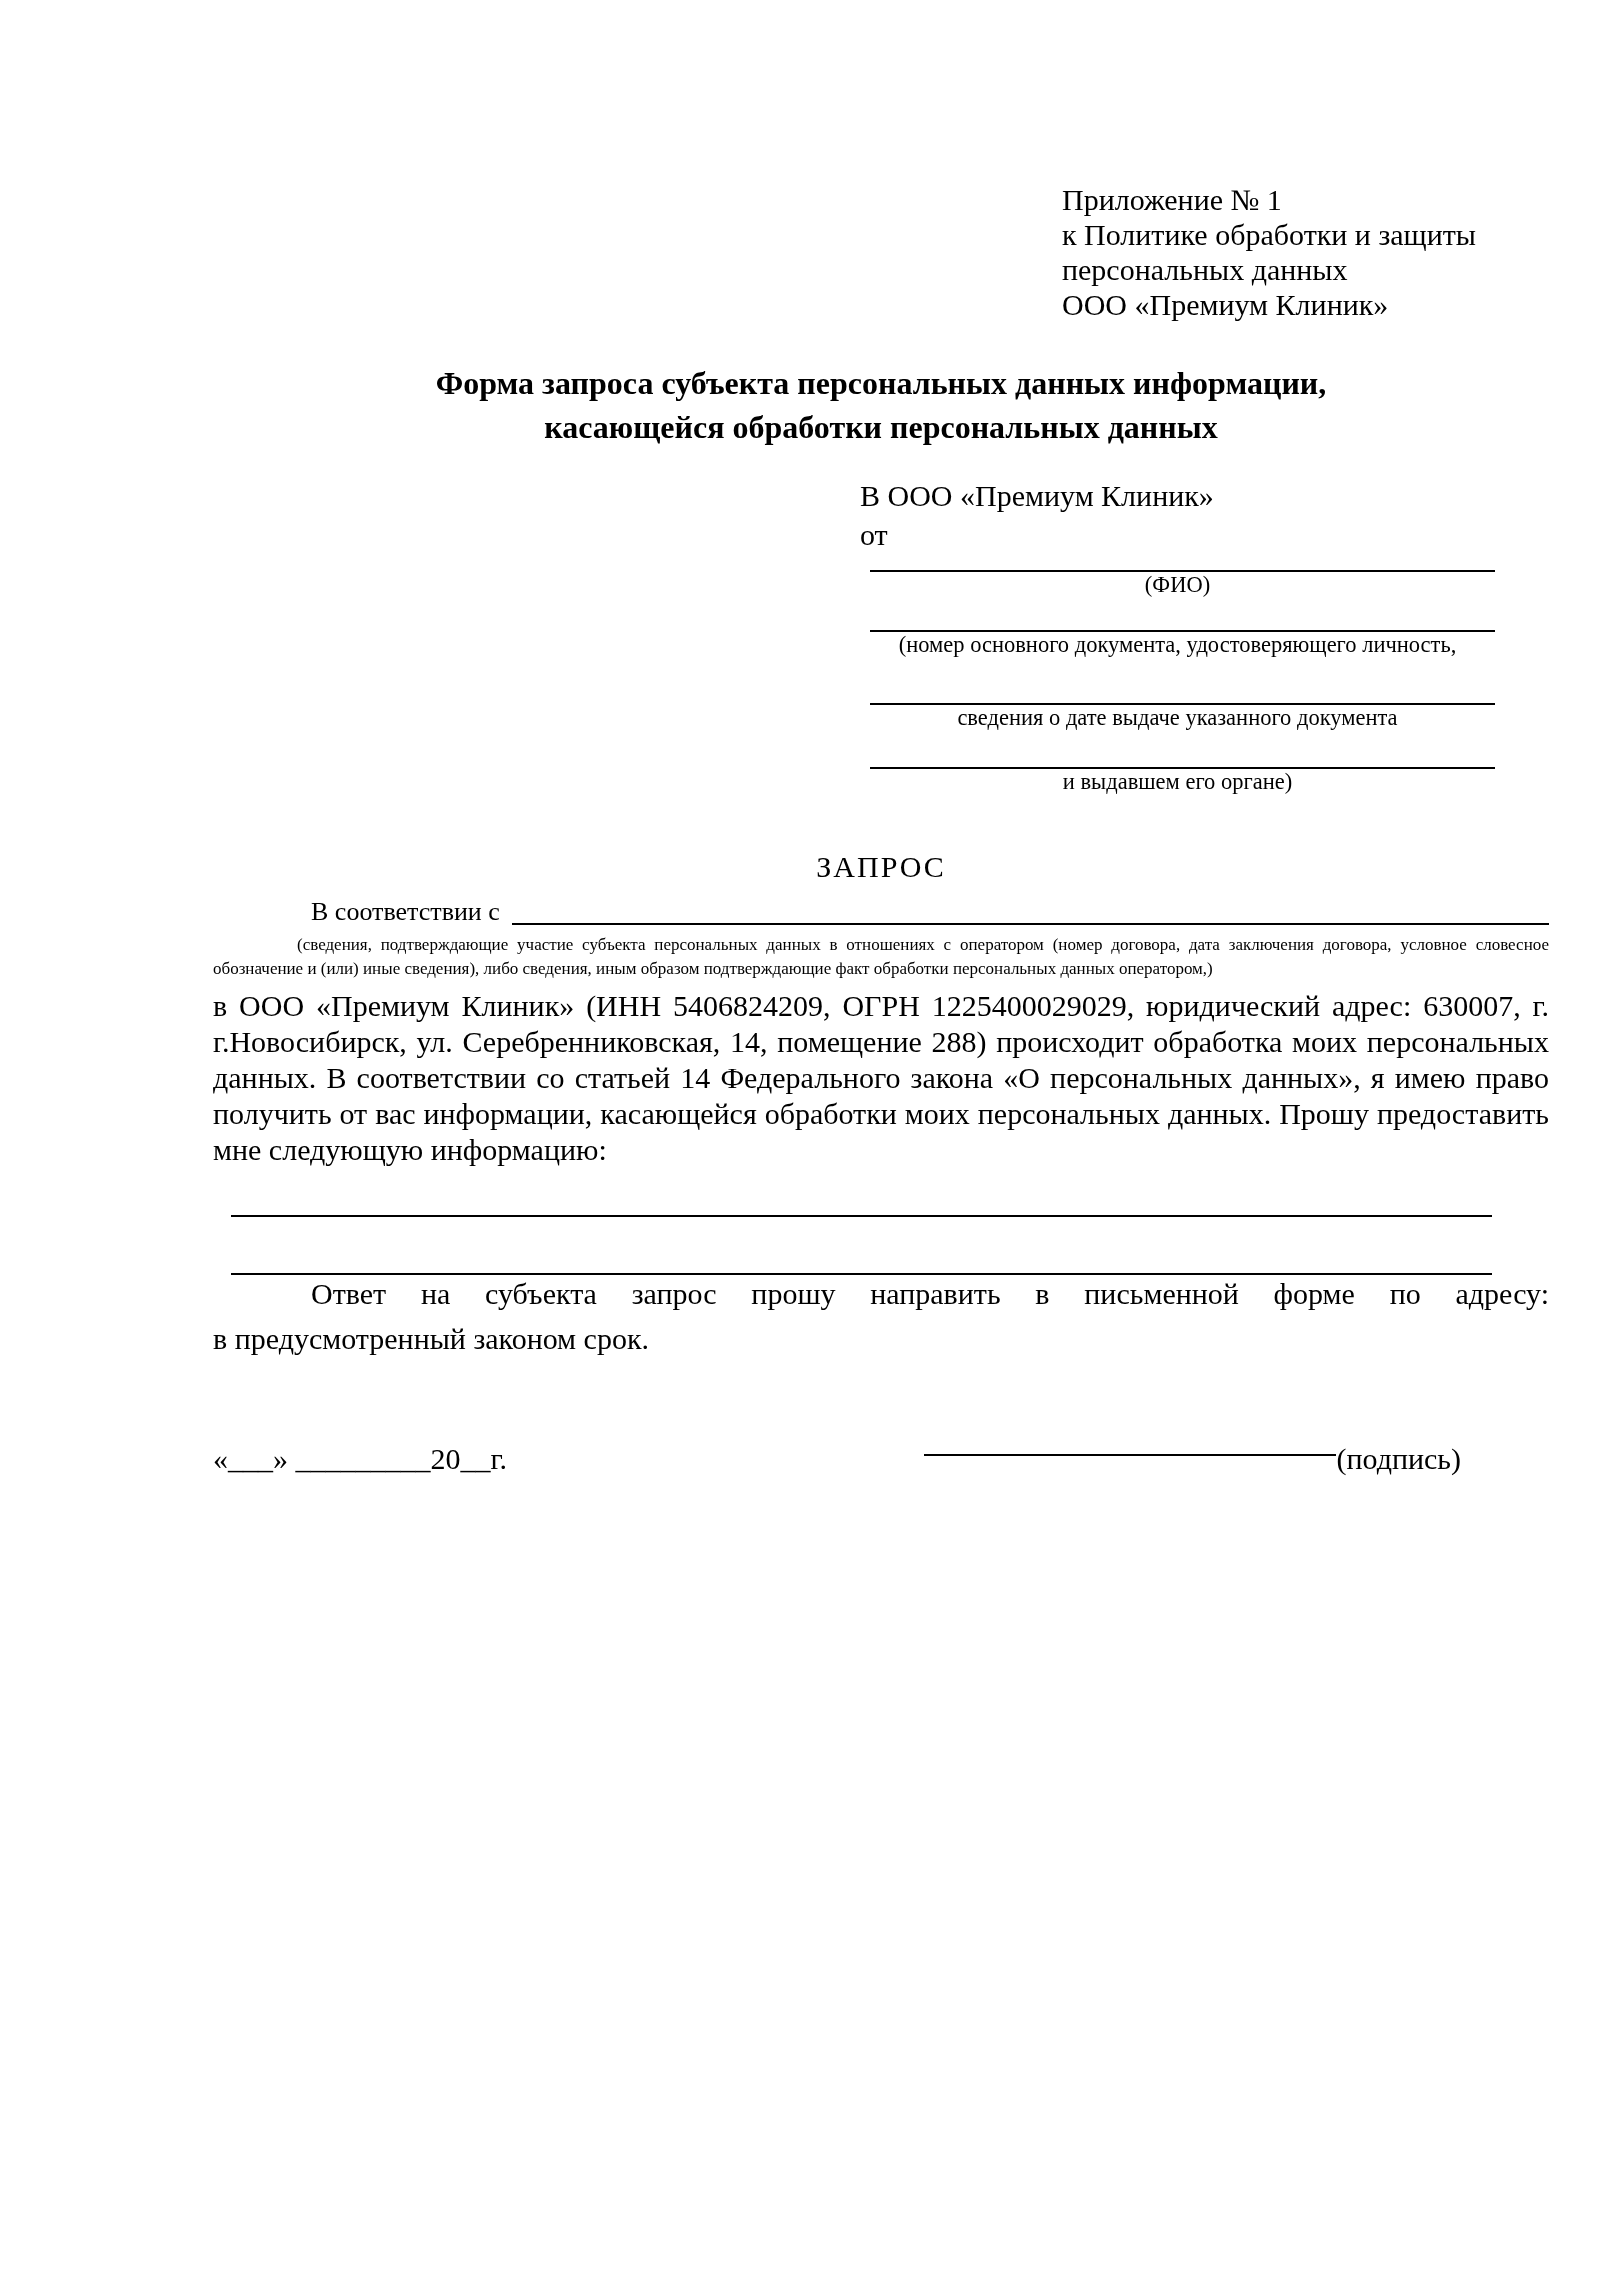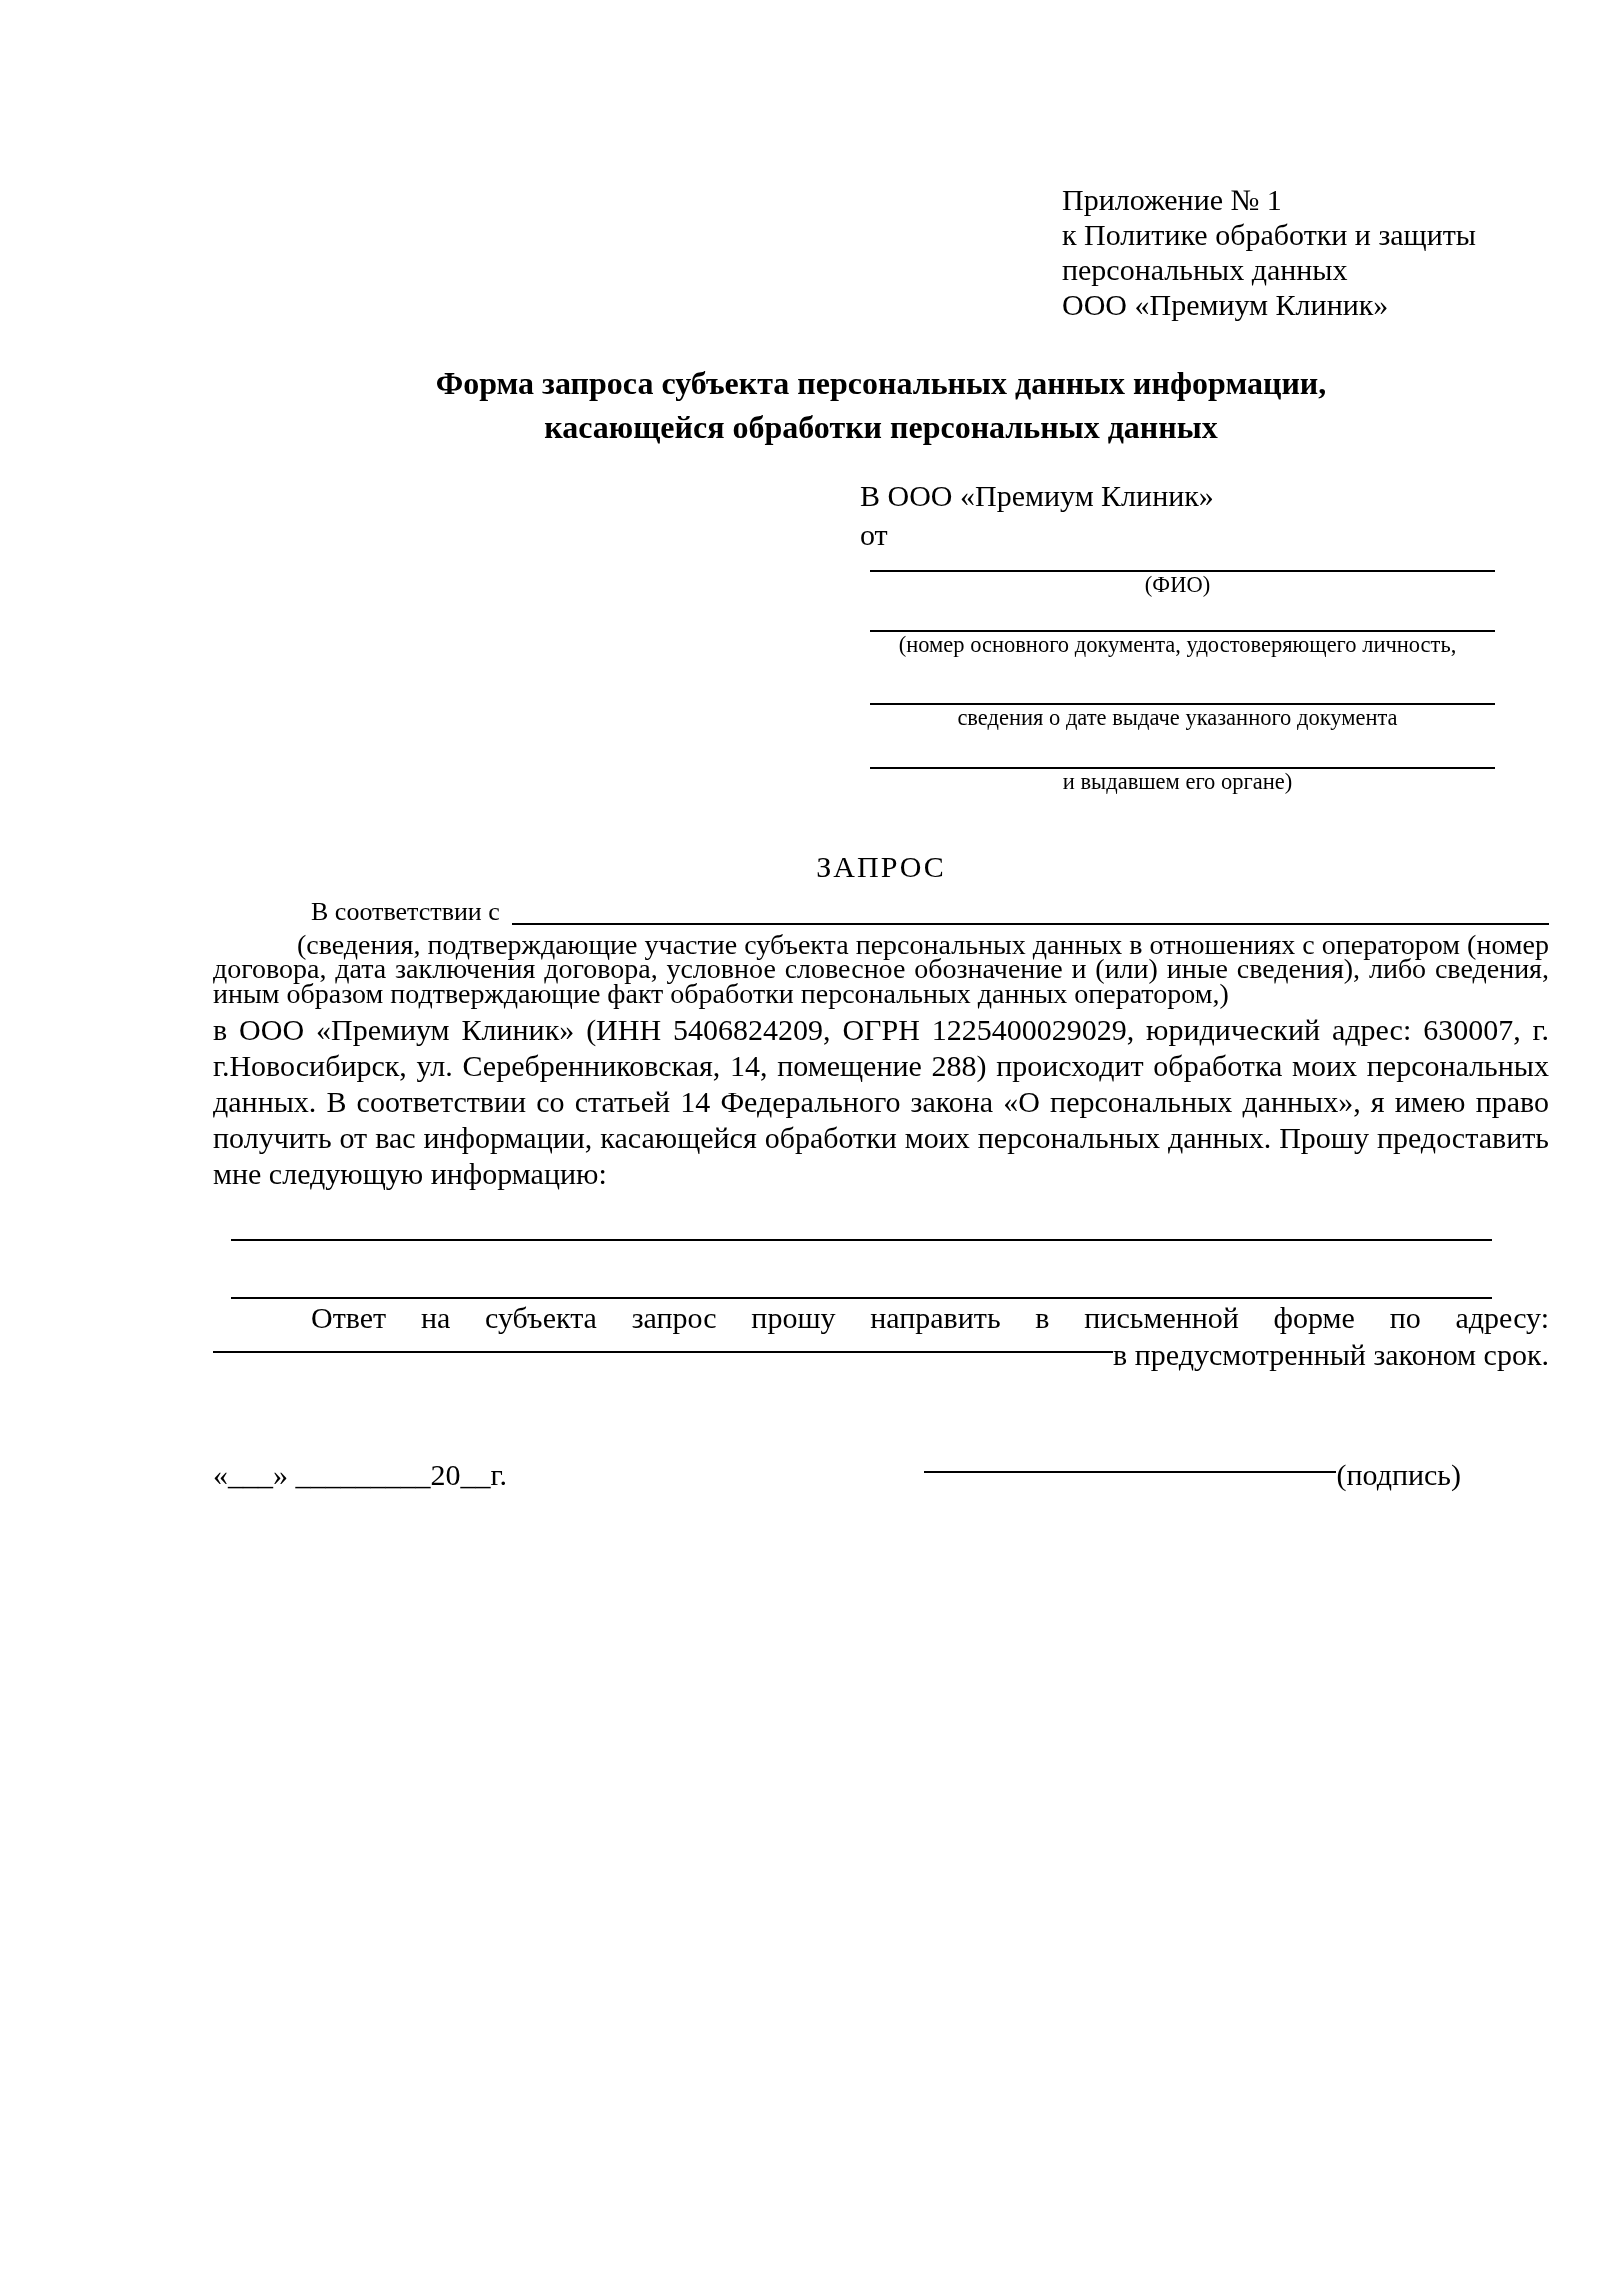--- a/index.html
+++ b/index.html
@@ -23,31 +23,31 @@
   .addressee .b4{height:36px;}
   .addressee .caption{font-size:22.5px;line-height:25.5px;text-align:center;}
 
   .request-heading{margin-top:53px;text-align:center;font-size:30px;letter-spacing:2px;line-height:39px;}
 
   .lead-row{margin-top:5.9px;display:flex;align-items:flex-end;padding-left:98px;
             font-size:26px;line-height:39px;}
   .lead-row .lead-text{white-space:nowrap;padding-right:11.8px;}
   .fill-line{flex:1;border-bottom:2px solid #000;margin-bottom:5.9px;}
 
-  .small-note{margin-top:2px;font-size:28px;line-height:24.5px;text-align:justify;text-indent:84px;}
+  .small-note{margin-top:2px;font-size:17px;line-height:24.5px;text-align:justify;text-indent:84px;}
 
   .body-par{margin-top:5.9px;font-size:30px;line-height:36px;text-align:justify;}
 
   .blank-wide{border-bottom:2px solid #000;margin-left:17.6px;margin-right:57px;height:0;}
   .blank-wide.first{margin-top:47px;}
   .blank-wide.second{margin-top:56px;}
 
   .response-p1{font-size:30px;line-height:37px;text-indent:98px;
                text-align:justify;text-align-last:justify;}
-  .response-p2{display:flex;align-items:center;font-size:30px;line-height:37px;}
+  .response-p2{display:flex;align-items:flex-start;font-size:30px;line-height:37px;flex-direction:column;}
   .response-p2 .tail{white-space:nowrap;}
 
   .footer-row{margin-top:82px;display:flex;justify-content:space-between;align-items:flex-end;
               font-size:30px;line-height:39px;padding-right:88px;}
   .sig-group{display:flex;align-items:center;}
   .sig-line{width:412px;border-bottom:2px solid #000;margin-bottom:5.9px;}
 </style>
 </head>
 <body>
 

